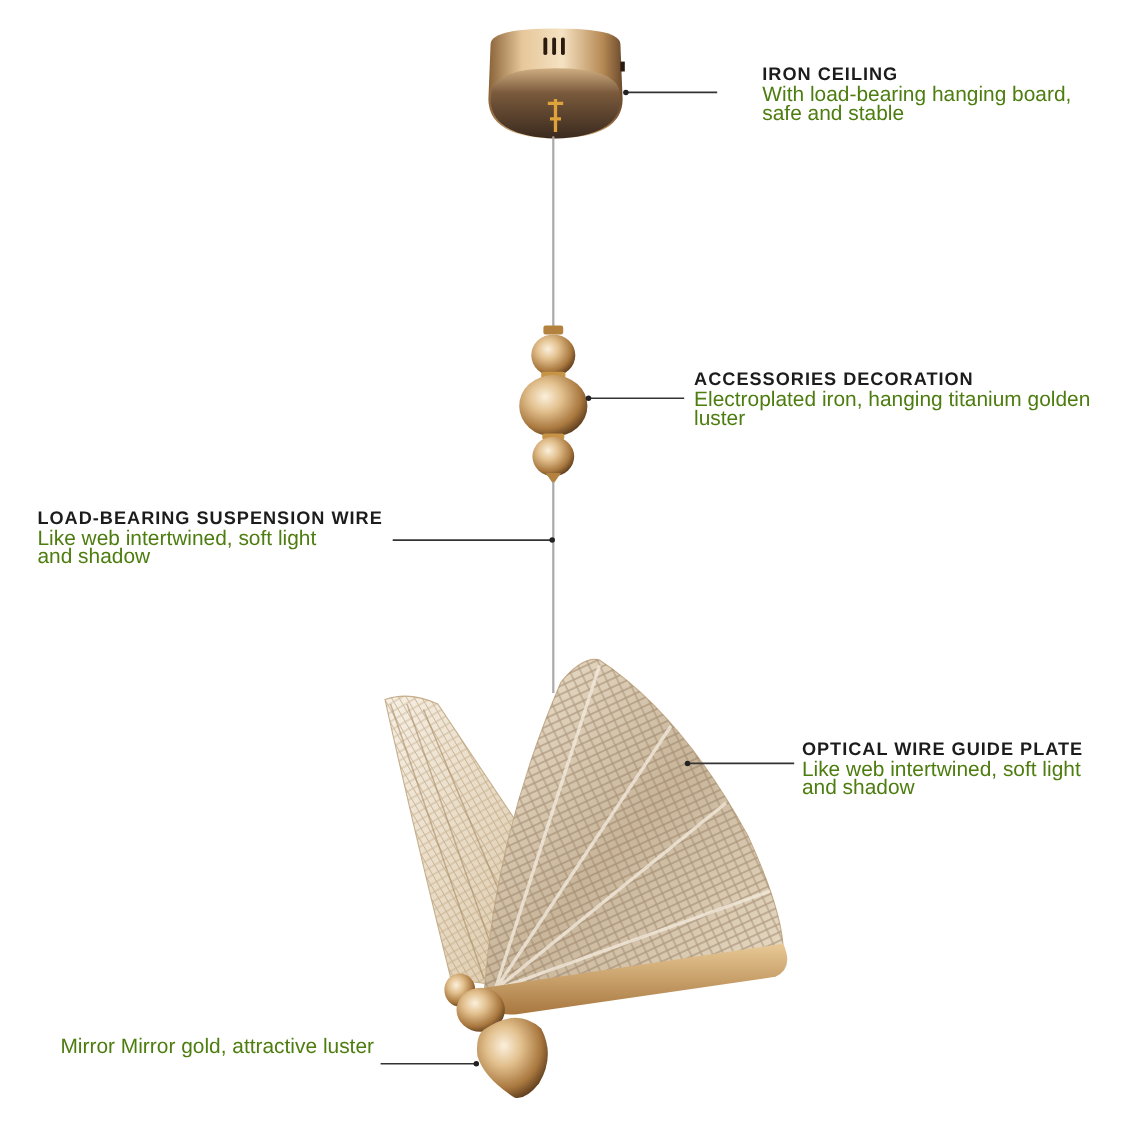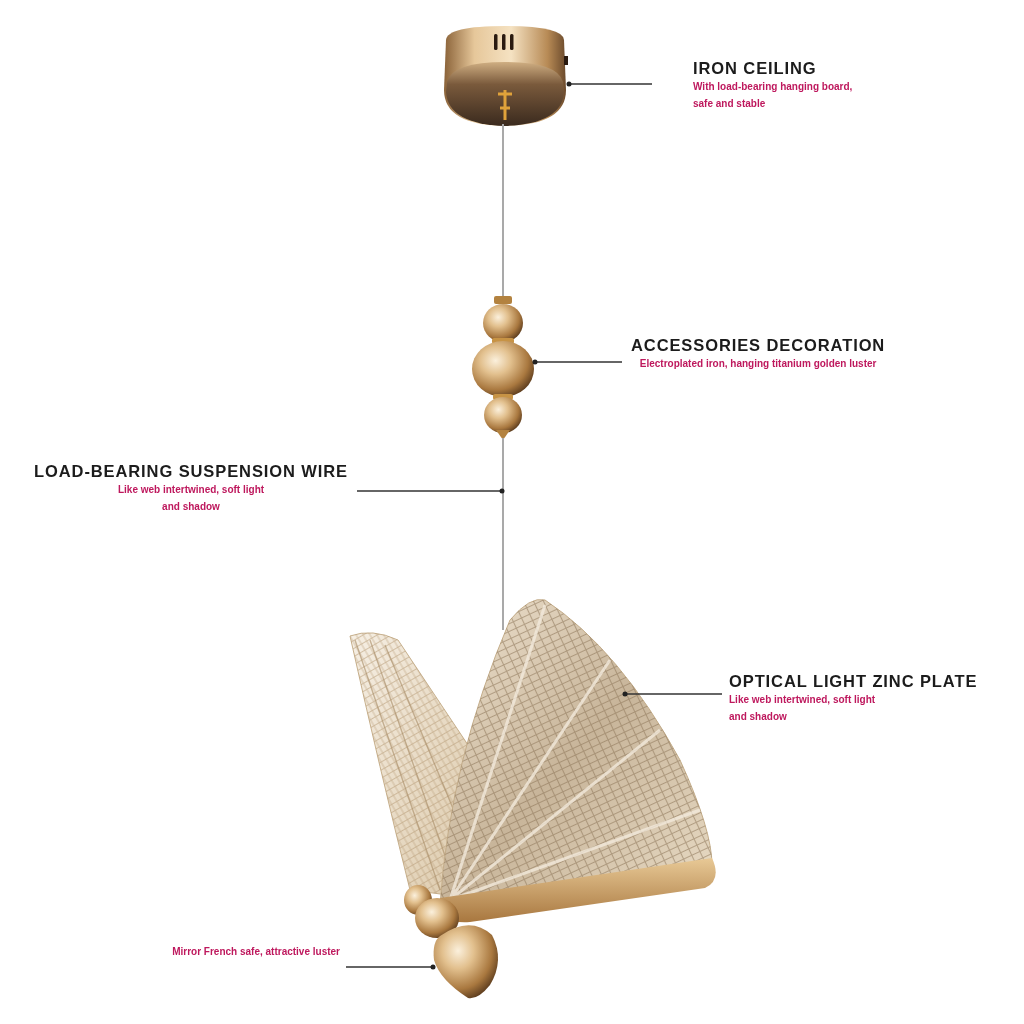--- a/index.html
+++ b/index.html
@@ -1,22 +1,22 @@
 <!DOCTYPE html>
 <html><head>
 <meta charset="utf-8">
 <style>
   html, body { margin:0; padding:0; background:#ffffff; }
   body { width:1024px; height:1024px; position:relative; overflow:hidden; font-family:"Liberation Sans", sans-serif; }
   .stage { position:absolute; left:0; top:0; width:1024px; height:1024px; }
   svg.lamp { position:absolute; left:0; top:0; }
   .label { position:absolute; }
   .label .title { font-weight:700; font-size:16.5px; color:#1c1c1c; letter-spacing:0.9px; line-height:20px; white-space:nowrap; }
-  .label .desc { font-weight:700; font-size:10px; color:#be185d; line-height:17px; white-space:pre-line; }
-  .label.right { text-align:center;margin-left:12px; }
+  .label .desc { font-weight:400; font-size:19px; color:#4d7c0f; line-height:17px; white-space:pre-line; }
+  .label.right { text-align:left;margin-left:12px; }
   .label.left { text-align:left; }
 </style>
 </head>
 <body>
 
 <div class="stage">
 
   <svg class="lamp" width="1024" height="1024" viewBox="0 0 1024 1024">
     <defs>
       <linearGradient id="goldH" x1="0" x2="1" y1="0" y2="0">
@@ -113,34 +113,34 @@
       <circle cx="433" cy="967" r="2.5" stroke="none"></circle>
     </g>
   </svg>
 
   <div class="label left" style="left:661px; top:58px;margin-left:32px;">
     <div class="title">IRON CEILING</div>
     <div class="desc">With load-bearing hanging board,
 safe and stable</div>
   </div>
 
-  <div class="label left" style="left:631px; top:335px;text-align:center;">
+  <div class="label left" style="left:631px; top:335px;">
     <div class="title">ACCESSORIES DECORATION</div>
     <div class="desc">Electroplated iron, hanging titanium golden luster</div>
   </div>
 
   <div class="label right" style="right:676px; top:461px;">
     <div class="title">LOAD-BEARING SUSPENSION WIRE</div>
     <div class="desc">Like web intertwined, soft light
 and shadow</div>
   </div>
 
   <div class="label left" style="left:729px; top:671px;">
-    <div class="title">OPTICAL LIGHT ZINC PLATE</div>
+    <div class="title">OPTICAL WIRE GUIDE PLATE</div>
     <div class="desc">Like web intertwined, soft light
 and shadow</div>
   </div>
 
   <div class="label right" style="right:684px; top:943px;">
-    <div class="desc">Mirror French safe, attractive luster</div>
+    <div class="desc">Mirror Mirror gold, attractive luster</div>
   </div>
 
 </div>
 
 </body></html>

